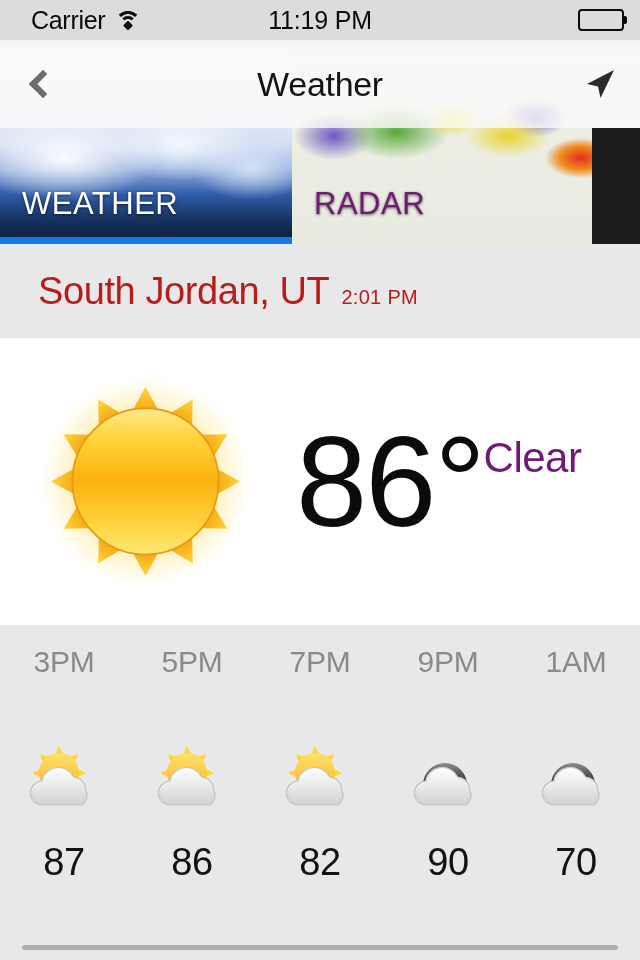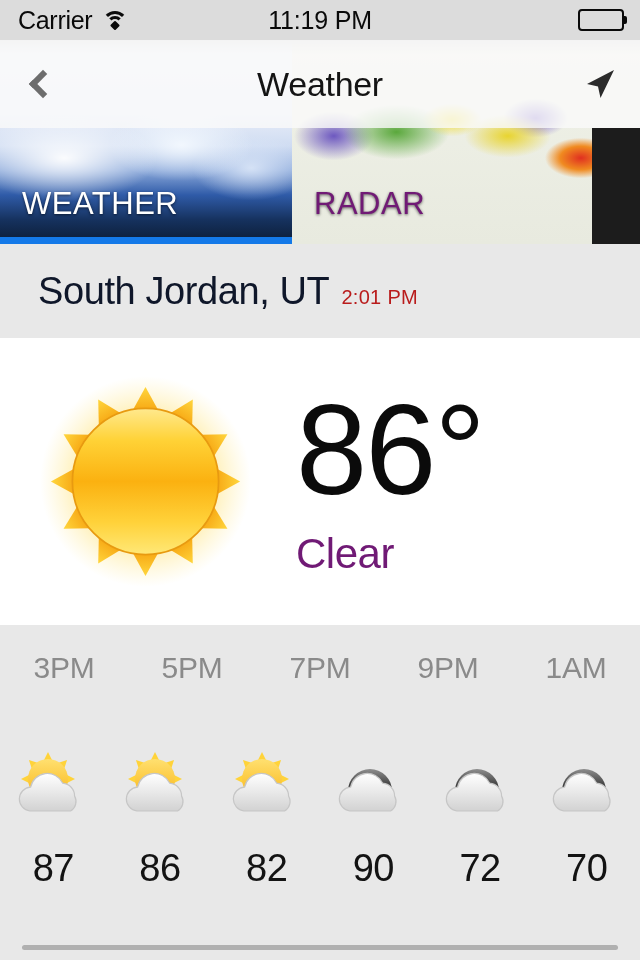--- a/index.html
+++ b/index.html
@@ -11,21 +11,21 @@
     -webkit-font-smoothing:antialiased;
   }
   #app { position:relative; width:640px; height:960px; background:#e8e8e8; }
 
   
   .statusbar{
     position:relative; height:40px; width:100%;
     background:#dcdcdc;
     display:flex; align-items:center;
   }
-  .sb-left{ display:flex; align-items:center; gap:10px; margin-left:18px; }
+  .sb-left{ display:flex; align-items:center; gap:10px; margin-left:31px; }
   .sb-carrier{ font-size:25px; color:#0a0a0a; letter-spacing:-0.3px; }
   .wifi-ico{ width:26px; height:20px; position:relative; }
   .wifi-ico i{ position:absolute; left:50%; transform:translateX(-50%); border:3px solid #0a0a0a;
      border-bottom-color:transparent; border-left-color:transparent; border-right-color:transparent;
      border-radius:50%; }
   .wifi-ico i.a{ width:26px; height:26px; top:1px; }
   .wifi-ico i.b{ width:16px; height:16px; top:6px; }
   .wifi-dot{ position:absolute; left:50%; top:12px; transform:translateX(-50%) rotate(45deg);
      width:7px; height:7px; background:#0a0a0a; border-radius:1px; }
   .sb-time{
@@ -88,35 +88,35 @@
   .tab.weather{ width:292px; }
   .tab.radar{ width:300px; }
   .tab-label{ font-size:31px; letter-spacing:0.5px; padding:0 0 22px 22px; font-weight:400; }
   .tab.weather .tab-label{ color:#ffffff; text-shadow:0 1px 3px rgba(0,0,0,.6); }
   .tab.radar .tab-label{ color:#701a75; text-shadow:0 1px 3px rgba(0,0,0,.6); }
   .tab-underline{ position:absolute; left:0; bottom:0; width:100%; height:7px; background:#1479e8; }
 
   
   .locband{ height:94px; width:100%; background:#e8e8e8; display:flex; align-items:center; }
   .loc-inner{ display:flex; align-items:baseline; padding-left:38px; }
-  .loc-name{ font-size:38px; color:#0f172a; font-weight:400; letter-spacing:-0.4px; }
+  .loc-name{ font-size:38px; color:#b91c1c; font-weight:400; letter-spacing:-0.4px; }
   .loc-time{ font-size:20px; color:#b91c1c; margin-left:12px; letter-spacing:0.3px; }
 
   
   .current{
     width:100%; height:287px; background:#ffffff;
     display:flex; align-items:center;
   }
   .sun-wrap{ width:290px; display:flex; align-items:center; justify-content:center; }
-  .temp-wrap{ display:flex; flex-direction:column; align-items:flex-start; margin-left:6px;justify-content:flex-end; }
+  .temp-wrap{ display:flex; flex-direction:row; align-items:flex-start; margin-left:6px;justify-content:flex-end; }
   .temp-big{ font-size:128px; line-height:1.0; color:#0b0b0b; font-weight:300; letter-spacing:-2px; }
   .temp-cond{ font-size:42px; color:#701a75; font-weight:300; margin-top:16px; letter-spacing:-0.5px; }
 
   
-  .hourly{ width:100%; background:#e8e8e8; padding-top:26px; }
+  .hourly{ width:100%; background:#e8e8e8; padding-top:20px; }
   .hour-row{ display:flex; width:100%; }
   .hour-cell{ flex:1; display:flex; flex-direction:column; align-items:center; }
   .hour-time{ font-size:30px; color:#8a8a8a; font-weight:300; letter-spacing:-0.3px; }
   .hour-ico{ height:96px; display:flex; align-items:center; justify-content:center; margin-top:52px; }
   .hour-temp{ font-size:38px; color:#131313; font-weight:300; margin-top:14px; letter-spacing:-0.5px; }
 
   .scrollbar{
     position:absolute; left:22px; top:945px; width:596px; height:5px;
     background:#b0b0b0; border-radius:3px;
   }
@@ -399,29 +399,20 @@
                   <stop offset="100%" stop-color="#d2d2d2"></stop>
                 </linearGradient>
             </defs>
             <path d="M18 42 a22 22 0 0 1 44 0 a20 20 0 0 1 -2 10 L20 52 Z" fill="url(#dk1)"></path>
             <path d="M20 62 a12 12 0 0 1 0.6 -23.9 a17 17 0 0 1 32 -4 a13 13 0 0 1 12 13 a11 11 0 0 1 -4 14.9 Z" fill="url(#c2)" stroke="#c6c6c6" stroke-width="1.2"></path>
           </svg>
         </span>
         <span class="hour-temp">90</span>
       </div>
 
-      <div class="hour-cell">
-        <span class="hour-ico">
-          <svg width="86" height="72" viewBox="0 0 86 72">
-            <path d="M18 42 a22 22 0 0 1 44 0 a20 20 0 0 1 -2 10 L20 52 Z" fill="url(#dk1)"></path>
-            <path d="M20 62 a12 12 0 0 1 0.6 -23.9 a17 17 0 0 1 32 -4 a13 13 0 0 1 12 13 a11 11 0 0 1 -4 14.9 Z" fill="url(#c2)" stroke="#c6c6c6" stroke-width="1.2"></path>
-          </svg>
-        </span>
-        <span class="hour-temp">72</span>
-      </div>
 
       <div class="hour-cell">
         <span class="hour-ico">
           <svg width="86" height="72" viewBox="0 0 86 72">
             <path d="M18 42 a22 22 0 0 1 44 0 a20 20 0 0 1 -2 10 L20 52 Z" fill="url(#dk1)"></path>
             <path d="M20 62 a12 12 0 0 1 0.6 -23.9 a17 17 0 0 1 32 -4 a13 13 0 0 1 12 13 a11 11 0 0 1 -4 14.9 Z" fill="url(#c2)" stroke="#c6c6c6" stroke-width="1.2"></path>
           </svg>
         </span>
         <span class="hour-temp">70</span>
       </div>

